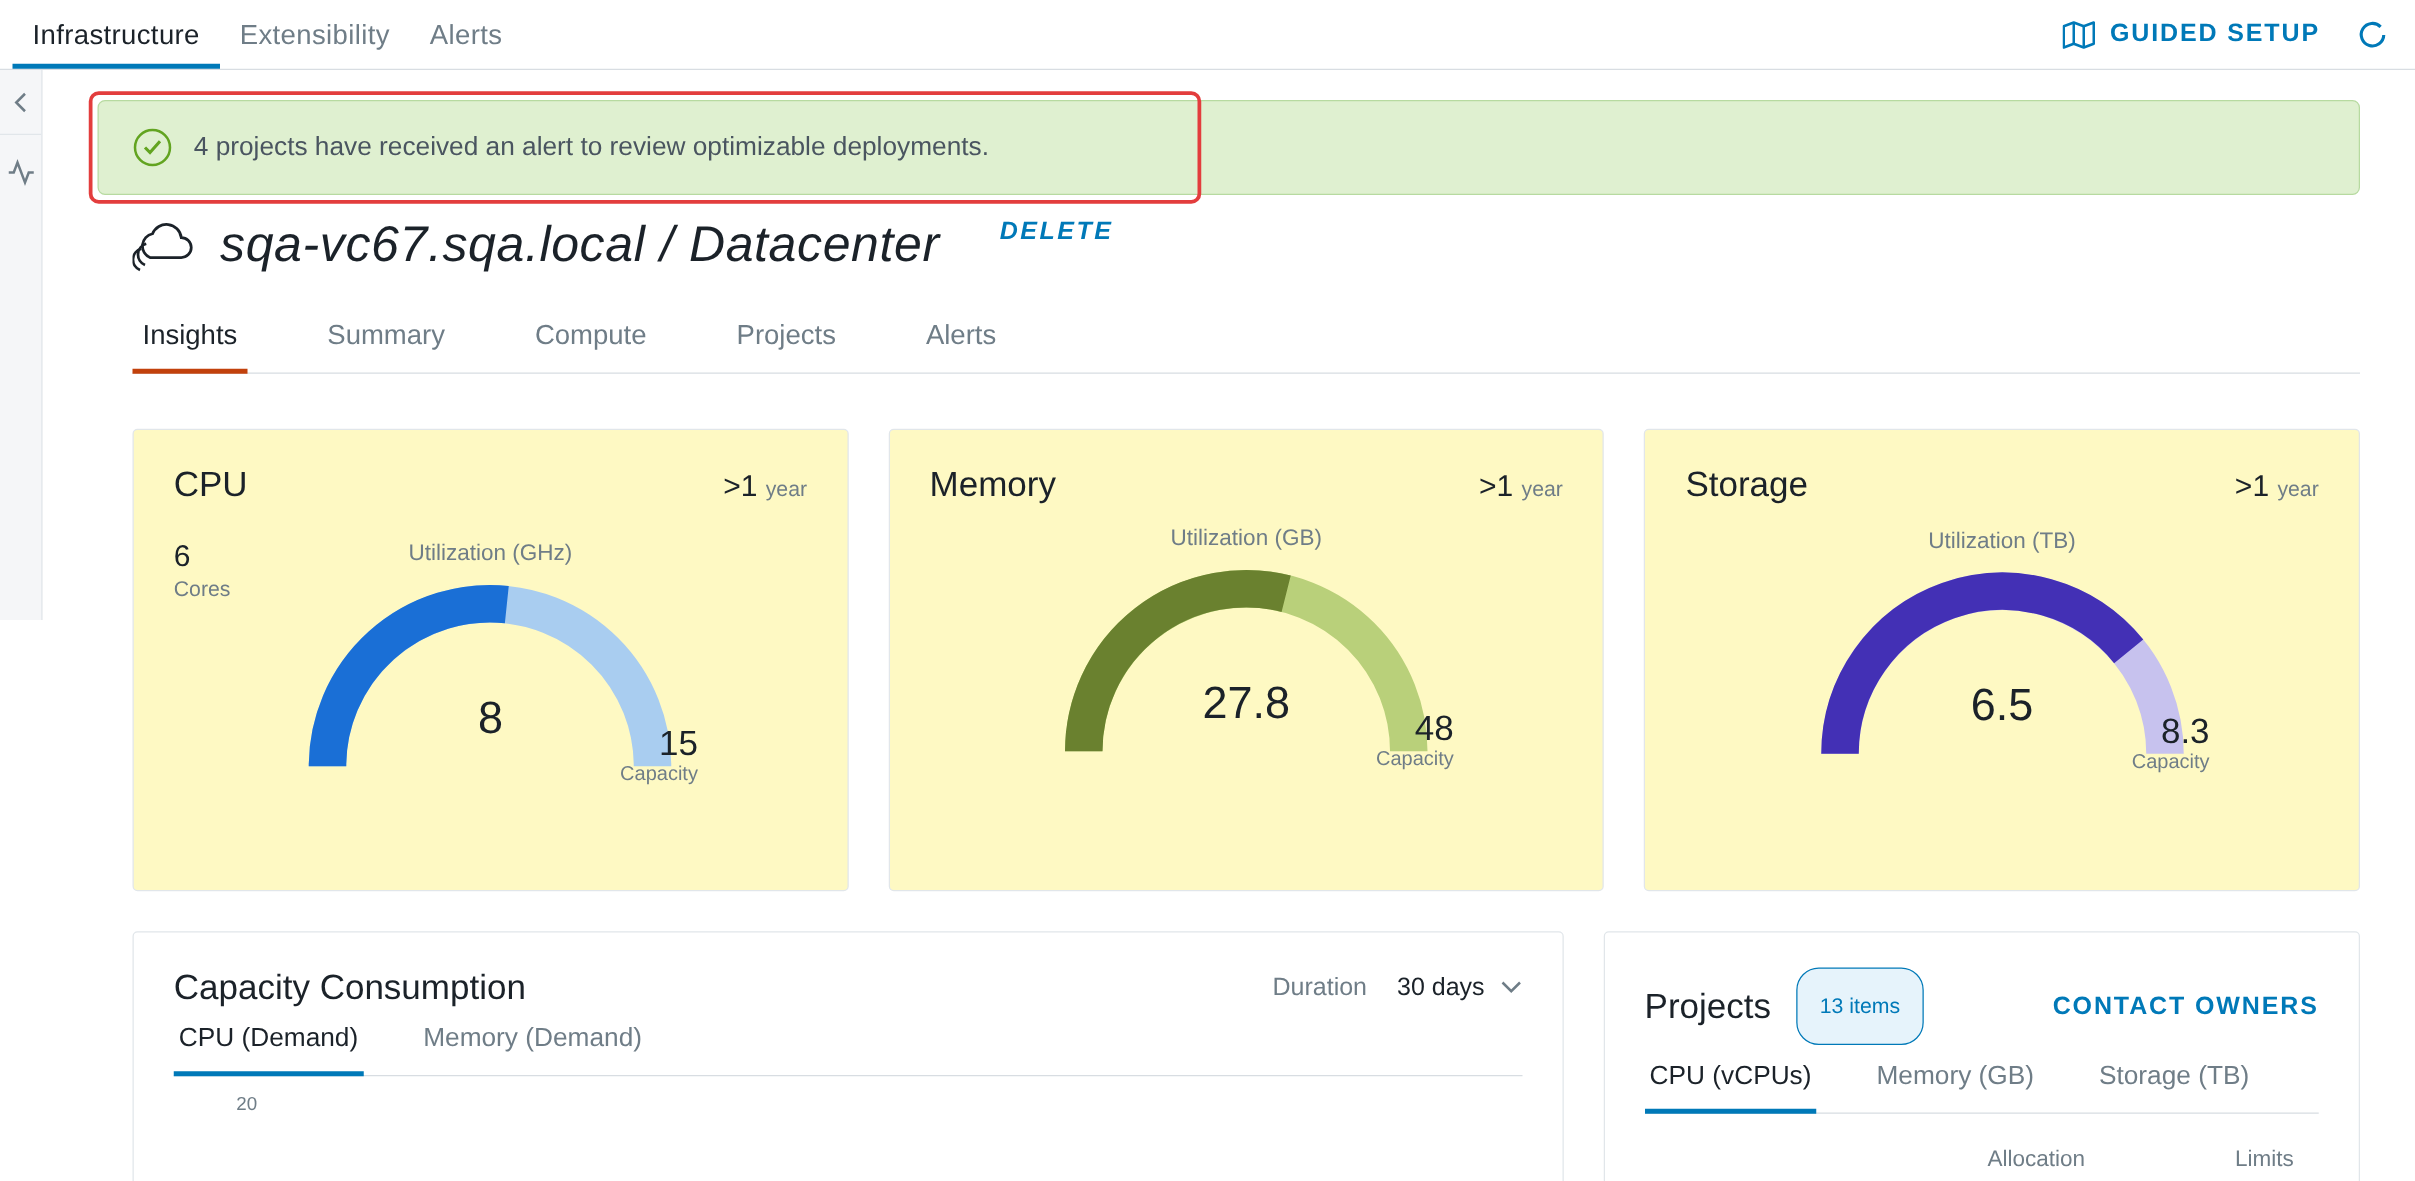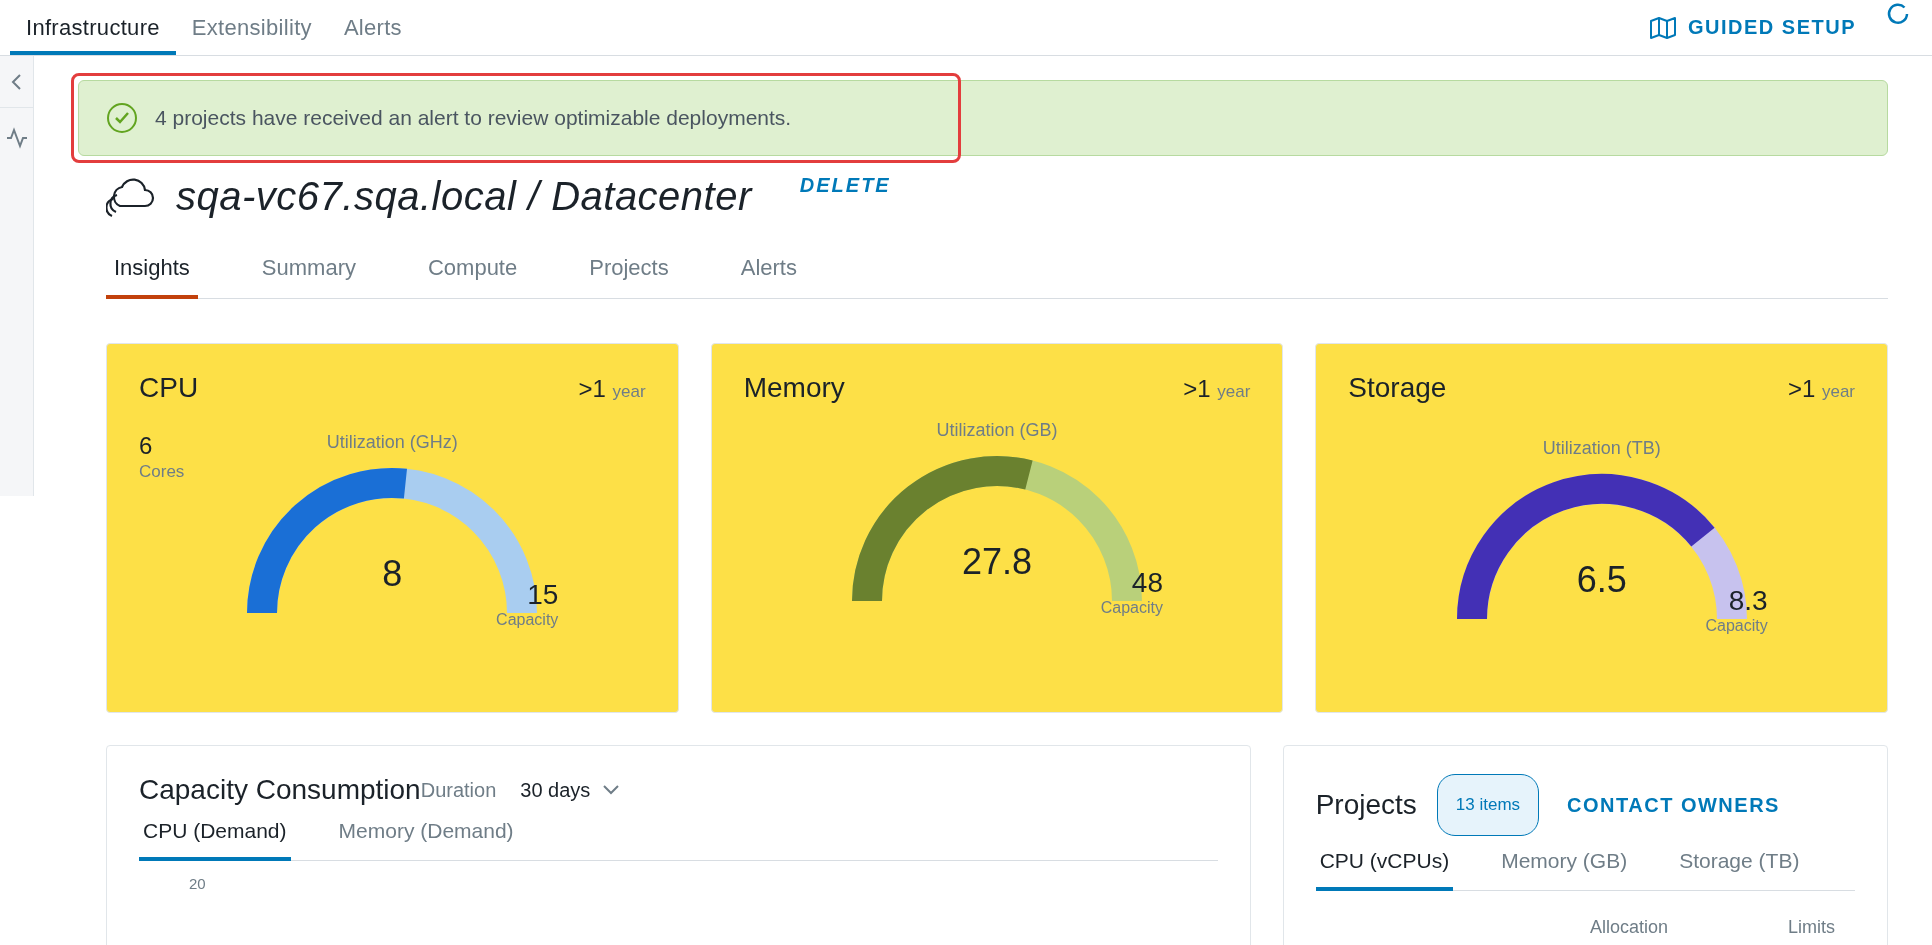--- a/index.html
+++ b/index.html
@@ -1,20 +1,20 @@
 <!DOCTYPE html>
 <html><head>
 <meta charset="utf-8">
 <style>
   * { box-sizing: border-box; margin: 0; padding: 0; }
   html, body { width: 1932px; height: 945px; font-family: "Segoe UI", "Helvetica Neue", Arial, sans-serif; color: #1b2229; background: #fff; overflow: hidden; }
   body { position: relative; }
 
   
-  .top-nav { height: 56px; border-bottom: 1px solid #d8dde2; display: flex; padding: 0 20px 0 10px; }
+  .top-nav { height: 56px; border-bottom: 1px solid #d8dde2; display: flex; align-items: center; padding: 0 20px 0 10px; }
   .top-nav .tab { font-size: 22px; letter-spacing: 0.3px; color: #6f7d87; padding: 0 16px; height: 100%; display: flex; align-items: center; cursor: pointer; }
   .top-nav .tab.active { color: #1b2229; border-bottom: 4px solid #0079b8; padding-top: 4px; }
   .top-nav .spacer { flex: 1; }
   .guided { display: flex; align-items: center; color: #0079b8; font-size: 20px; font-weight: 600; letter-spacing: 1.5px; cursor: pointer; }
   .guided .map-icon { margin-right: 12px; display: flex; }
   .refresh { width: 28px; height: 28px; margin-left: 28px; display:flex; align-items:center; justify-content:center; }
 
   
   .side-rail { position: absolute; left: 0; top: 56px; width: 34px; height: 440px; background: #f5f6f8; border-right: 1px solid #e1e6ea; }
   .side-rail .close { height: 52px; display:flex; align-items:center; justify-content:center; border-bottom: 1px solid #e1e6ea; cursor:pointer; }
@@ -37,42 +37,42 @@
   .title-row h1 { font-size: 40px; font-weight: 400; letter-spacing: 0.5px; color: #1b2229; }
   .title-row .delete { margin-left: 48px; color: #0079b8; font-size: 20px; font-weight: 600; letter-spacing: 2px; cursor:pointer; }
 
   
   .sub-tabs { display:flex; border-bottom: 1px solid #d8dde2; margin: 36px 44px 0 72px; }
   .sub-tabs .stab { font-size: 22px; color: #6f7d87; padding: 0 8px 16px 8px; margin-right: 56px; cursor:pointer; }
   .sub-tabs .stab.active { color: #1b2229; border-bottom: 4px solid #c2410c; padding-bottom: 14px; margin-bottom:-1px; }
 
   
   .cards { display:flex; gap: 32px; padding: 44px 44px 0 72px; }
-  .card { flex: 1; background: #fde047; border: 1px solid #e1e6ea; border-radius: 4px; padding: 28px 32px 40px 32px; position:relative; min-height: 370px; }
+  .card { flex: 1; background: #fef9c3; border: 1px solid #e1e6ea; border-radius: 4px; padding: 28px 32px 40px 32px; position:relative; min-height: 370px; }
   .card .head { display:flex; justify-content:space-between; align-items:baseline; }
   .card .head .name { font-size: 28px; color: #1b2229; }
   .card .head .time { font-size: 24px; color: #1b2229; }
   .card .head .time .yr { font-size: 17px; color: #6f7d87; }
   .card .sub { font-size: 24px; color:#1b2229; margin-top: 28px; }
   .card .sub2 { font-size: 17px; color:#6f7d87; margin-top: 2px; }
   .gauge-wrap { position:relative; margin-top: 0; display:flex; flex-direction:column; align-items:center; }
   .gauge-label { font-size: 18px; color:#6f7d87; margin-top: 8px; }
   .gauge { position:relative; width: 320px; height: 170px; }
   .gauge svg { position:absolute; top:0; left:0; }
   .gauge .val { position:absolute; width:100%; text-align:center; top: 100px; font-size: 36px; color:#1b2229; }
   .gauge .cap { position:absolute; right: -6px; bottom: -6px; text-align:right; }
   .gauge .cap .n { font-size: 28px; color:#1b2229; }
   .gauge .cap .t { font-size: 16px; color:#6f7d87; }
 
   
   .bottom { display:flex; gap: 32px; padding: 32px 44px 0 72px; }
   .bcard { background:#fff; border:1px solid #e1e6ea; border-radius:4px; padding: 28px 32px; }
   .bcard.left { flex: 2; }
   .bcard.right { flex: 1; }
-  .bcard .bhead { display:flex; align-items:center; }
+  .bcard .bhead { display:flex; align-items:center; justify-content:space-between; }
   .bcard .bhead .bt { font-size: 28px; }
   .dur { display:flex; align-items:center; font-size:20px; color:#1b2229; }
   .dur .lbl { color:#6f7d87; margin-right: 24px; }
   .dur .chev { margin-left: 12px; display:flex; }
   .badge { display:inline-flex; align-items:center; border:1px solid #0079b8; border-radius: 18px; padding: 20px 18px; font-size: 17px; color:#0079b8; margin-left: 20px; background:#e6f3fb; }
   .contact { color:#0079b8; font-size:20px; font-weight:600; letter-spacing:1.5px; margin-left: 28px; cursor:pointer; }
   .mini-tabs { display:flex; border-bottom: 1px solid #d8dde2; margin-top: 13px; }
   .mini-tabs .mt { font-size: 21px; color:#6f7d87; padding: 0 4px 16px 4px; margin-right: 44px; cursor:pointer; white-space: nowrap; }
   .mini-tabs .mt.active { color:#1b2229; border-bottom: 4px solid #0079b8; padding-bottom:14px; margin-bottom:-1px; }
   .chart-axis { font-size:15px; color:#6f7d87; margin-top: 14px; margin-left: 50px; }
@@ -194,21 +194,21 @@
             </div>
         </div>
       </div>
     </div>
 
     <div class="card">
       <div class="head">
         <span class="name">Storage</span>
         <span class="time"><span>&gt;1</span> <span class="yr">year</span></span>
       </div>
-      <div class="gauge-wrap" style="margin-top:26px">
+      <div class="gauge-wrap" style="margin-top:10px">
         <div class="gauge-label">Utilization (TB)</div>
         <div class="gauge" id="gauge-2">
             <svg width="320" height="170">
               <path d="M 30 159.99999999999997 A 130 130 0 0 1 290 160" stroke="#c7c2ee" stroke-width="30" fill="none" stroke-linecap="butt"></path>
               <path d="M 30 159.99999999999997 A 130 130 0 0 1 260.94324664932026 78.08259674590204" stroke="#4330b5" stroke-width="30" fill="none" stroke-linecap="butt"></path>
             </svg>
           <div class="val">6.5</div>
           <div class="cap">
               <div class="n">8.3</div>
               <div class="t">Capacity</div>

